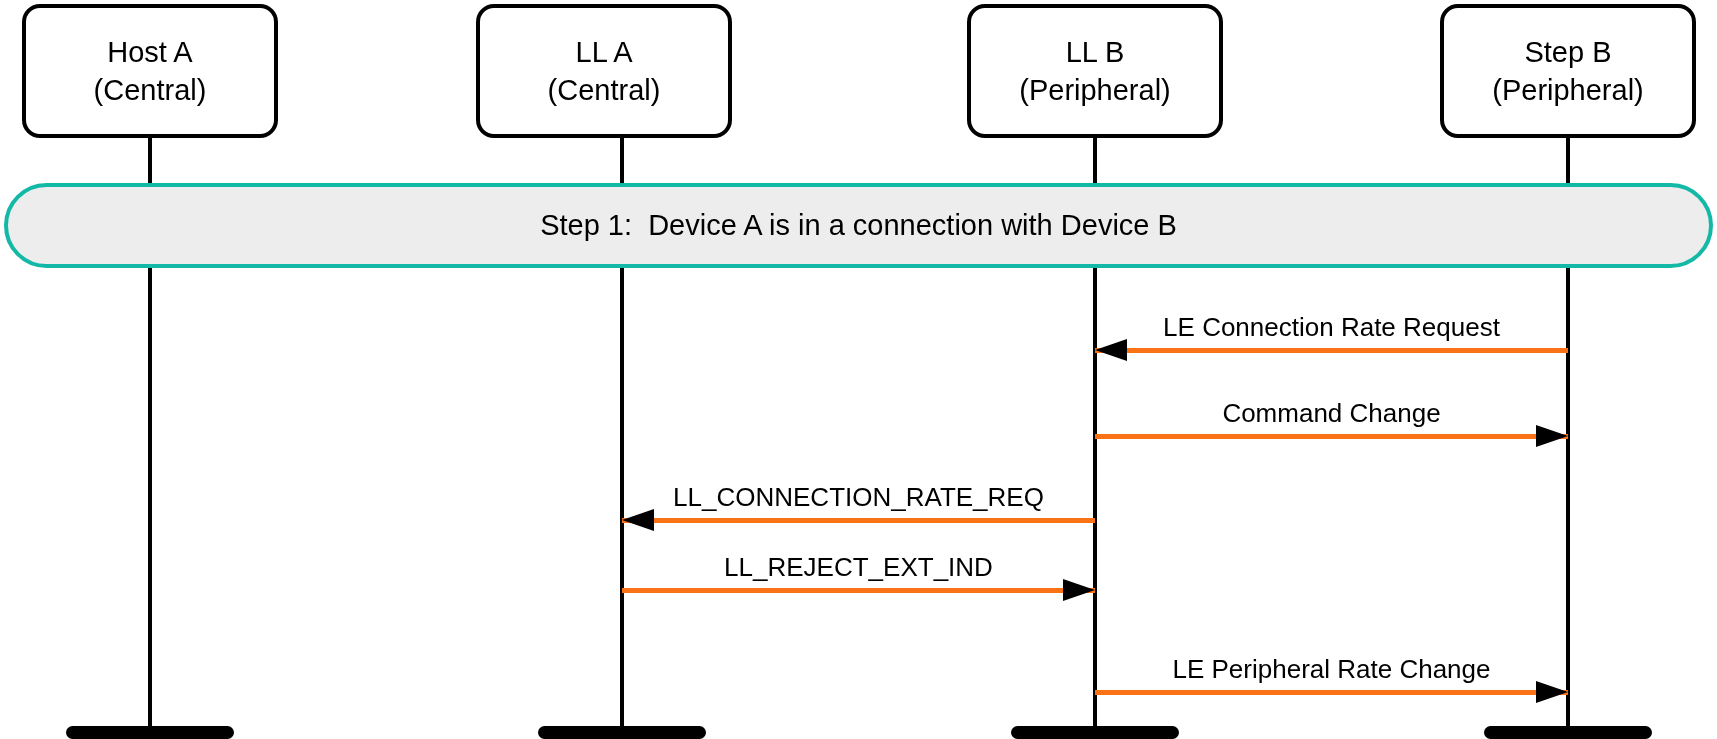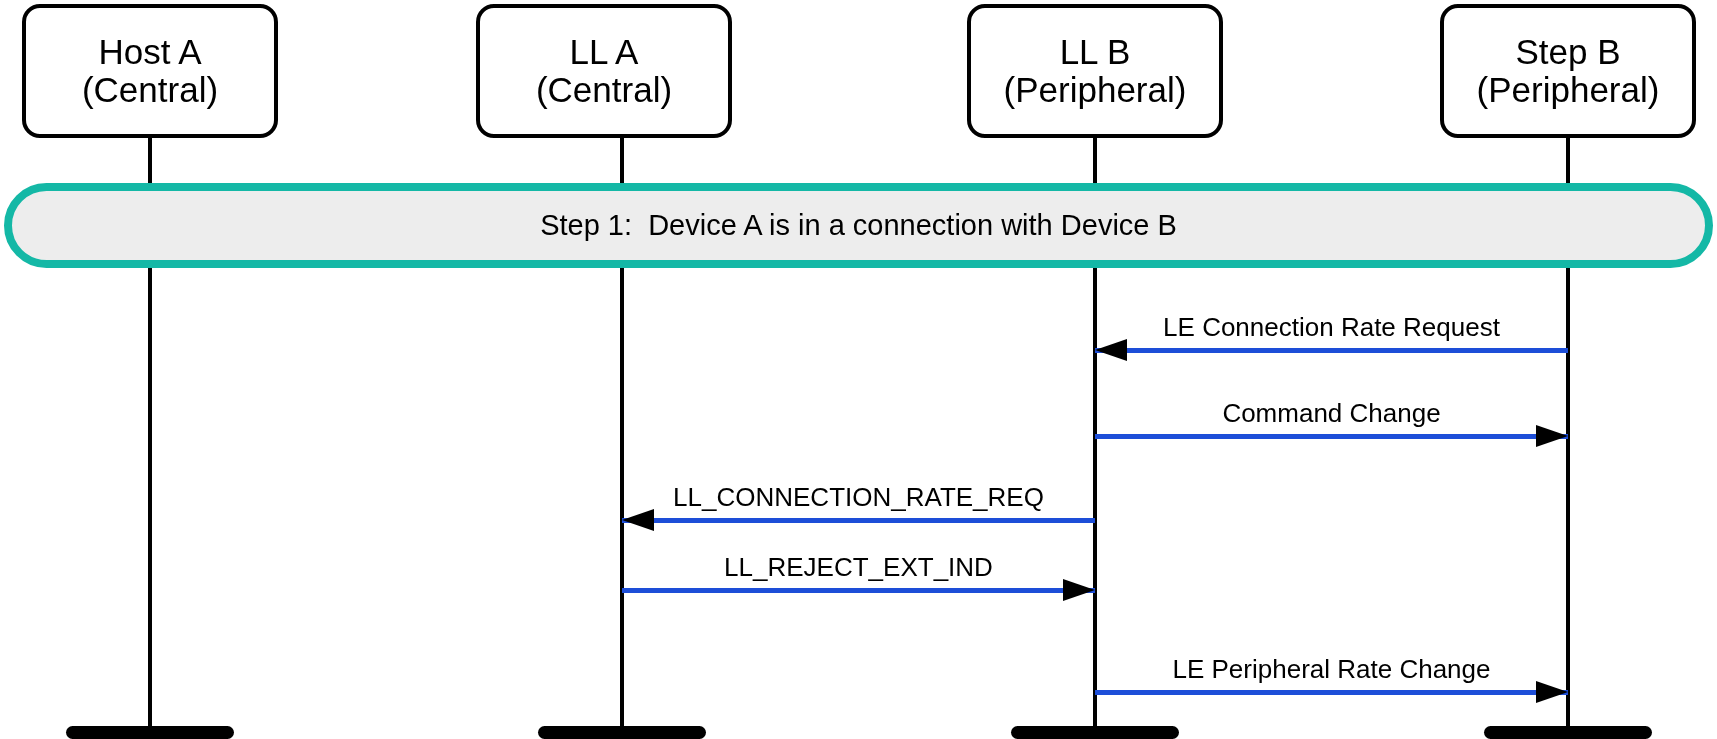--- a/index.html
+++ b/index.html
@@ -39,53 +39,53 @@
     top: 4px;
     width: 256px;
     height: 134px;
     border: 4px solid #000;
     border-radius: 18px;
     background: #ffffff;
     display: flex;
     flex-direction: column;
     align-items: center;
     justify-content: center;
-    font-size: 35px;
+    font-size: 29px;
     line-height: 38px;
     text-align: center;
     z-index: 2;
   }
   .head.h0 { left: 22px; }
   .head.h1 { left: 476px; }
   .head.h2 { left: 967px; }
   .head.h3 { left: 1440px; }
 
   
   .banner {
     position: absolute;
     left: 4px;
     top: 183px;
     width: 1709px;
     height: 85px;
     background: #ededed;
-    border: 8px solid #14b8a6;
+    border: 4px solid #14b8a6;
     border-radius: 44px;
     display: flex;
     align-items: center;
     justify-content: center;
     font-size: 29px;
     white-space: pre;
     z-index: 3;
   }
 
   
   .msg {
     position: absolute;
     height: 5px;
-    background: #1d4ed8;
+    background: #f97316;
     z-index: 2;
   }
   .msg .msg-label {
     position: absolute;
     left: 0;
     bottom: 10px;
     width: 100%;
     text-align: center;
     font-size: 26px;
     white-space: nowrap;

